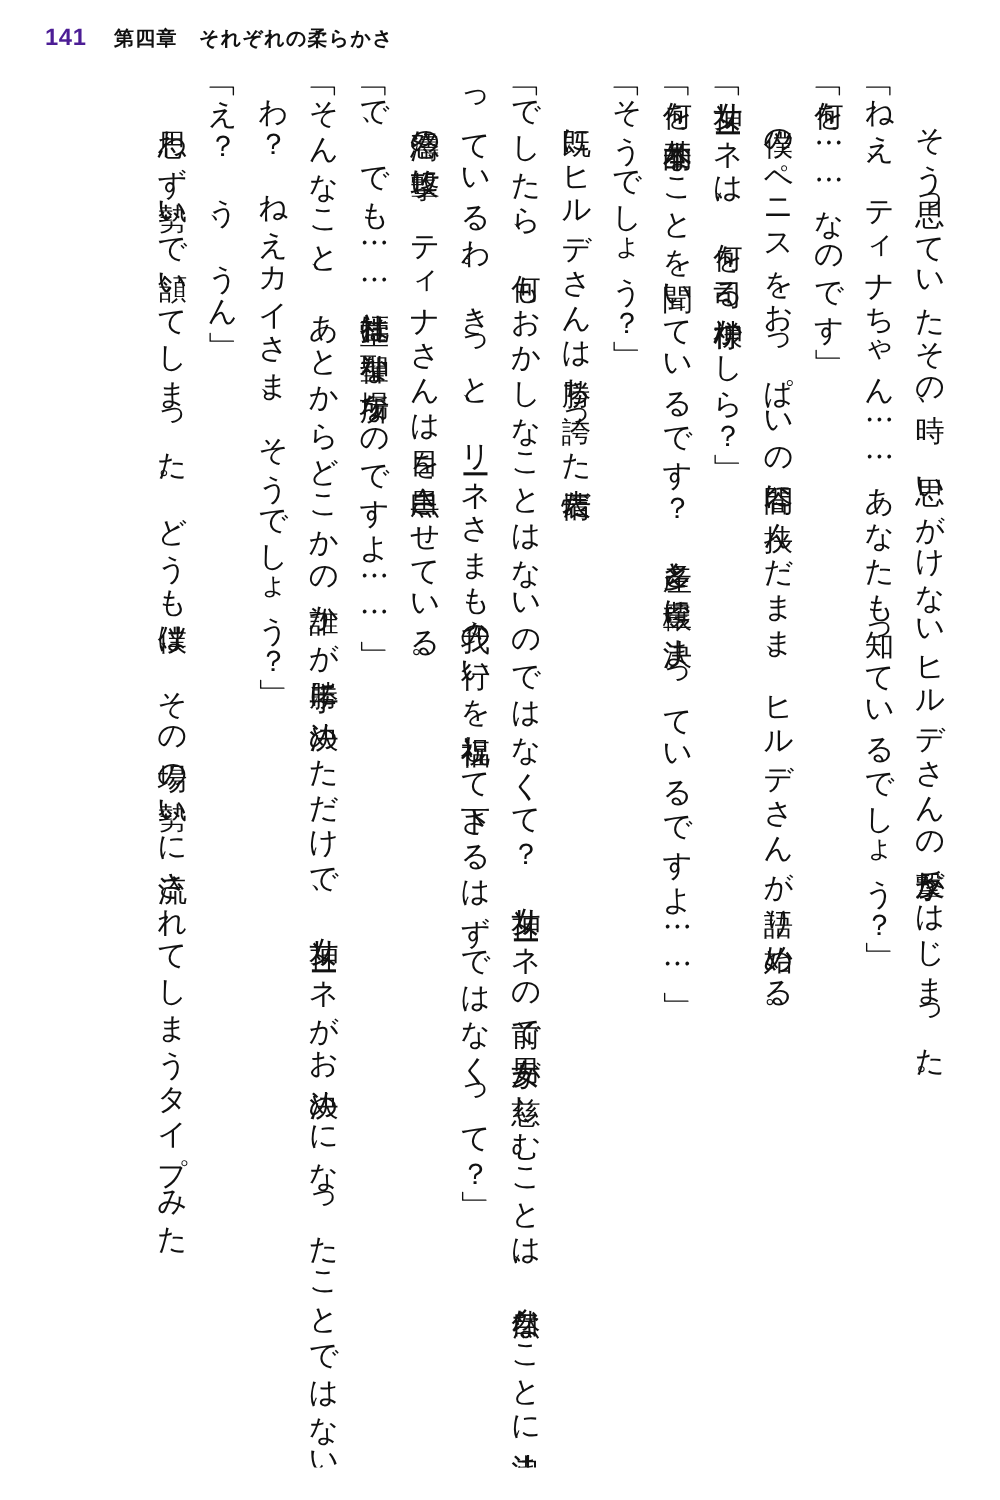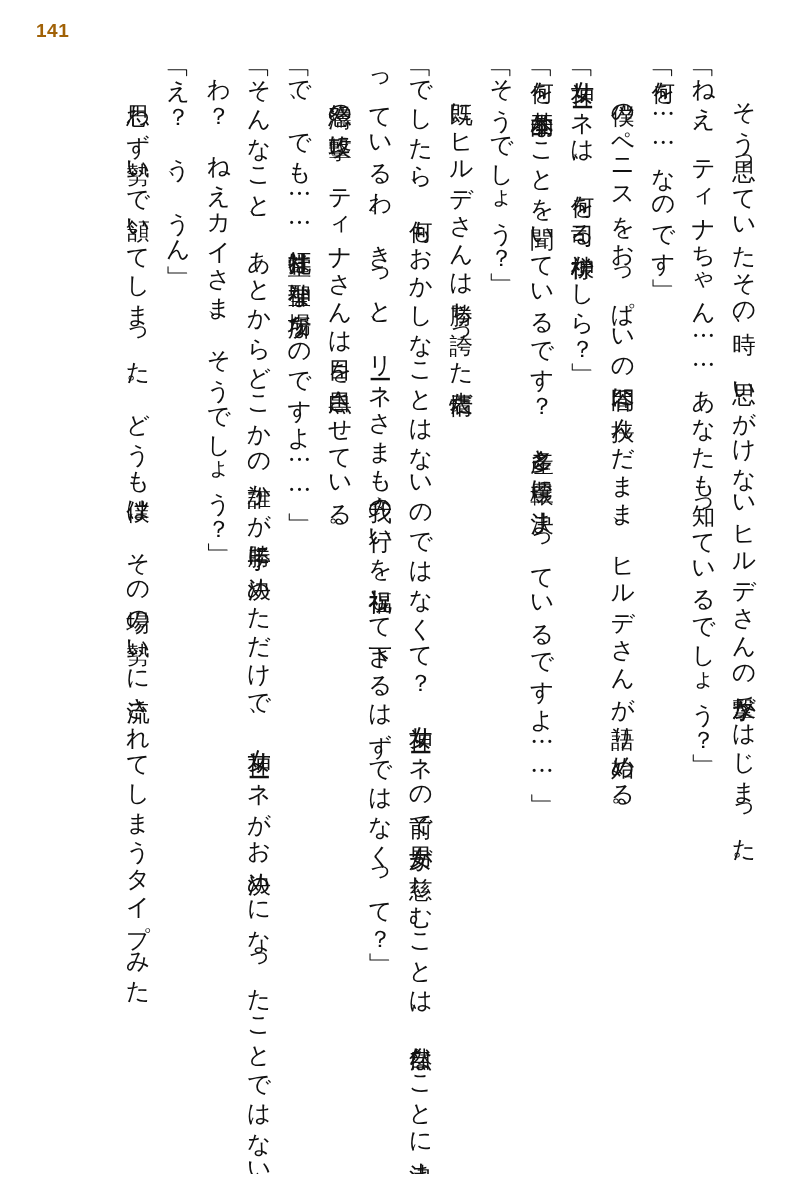--- a/index.html
+++ b/index.html
@@ -33,21 +33,21 @@
     display: flex;
     align-items: center;
     padding-left: 36px;
     box-sizing: border-box;
   }
   .header .folio {
     font-family: "Liberation Sans", sans-serif;
     font-weight: bold;
     font-size: 19px;
     letter-spacing: 0.5px;
-    color: #a16207;
+    color: #4c1d95;
     margin-right: 22px;
   }
   .header .chapter-title {
     font-family: "Liberation Sans", sans-serif;
     font-size: 16px;
     font-weight: bold;
     color: #111111;
     letter-spacing: 1px;
   }
   
@@ -90,20 +90,21 @@
     margin-top: 0;
   }
 </style>
 </head>
 <body>
 
 <div class="page">
 
   <div class="header">
     <span class="folio">141</span>
+    <span class="chapter-title">第四章　それぞれの柔らかさ</span>
   </div>
 
   <div class="body-area">
     <div class="vtext" id="vtext">
         <p class="indent">そう思っていたその時、　思いがけないヒルデさんの反撃がはじまった。</p>
         <p class="noindent">「ねえ、ティナちゃん……あなたも知っているでしょう？」</p>
         <p class="noindent">「何を……なのです」</p>
         <p class="indent">僕のペニスをおっぱいの谷間に挟んだまま、ヒルデさんが語り始める。</p>
         <p class="noindent">「女神リーネは、何を司る神様かしら？」</p>
         <p class="noindent">「何を基本的なことを聞いているです？　多産と豊穣に決まっているですよ……」</p>

